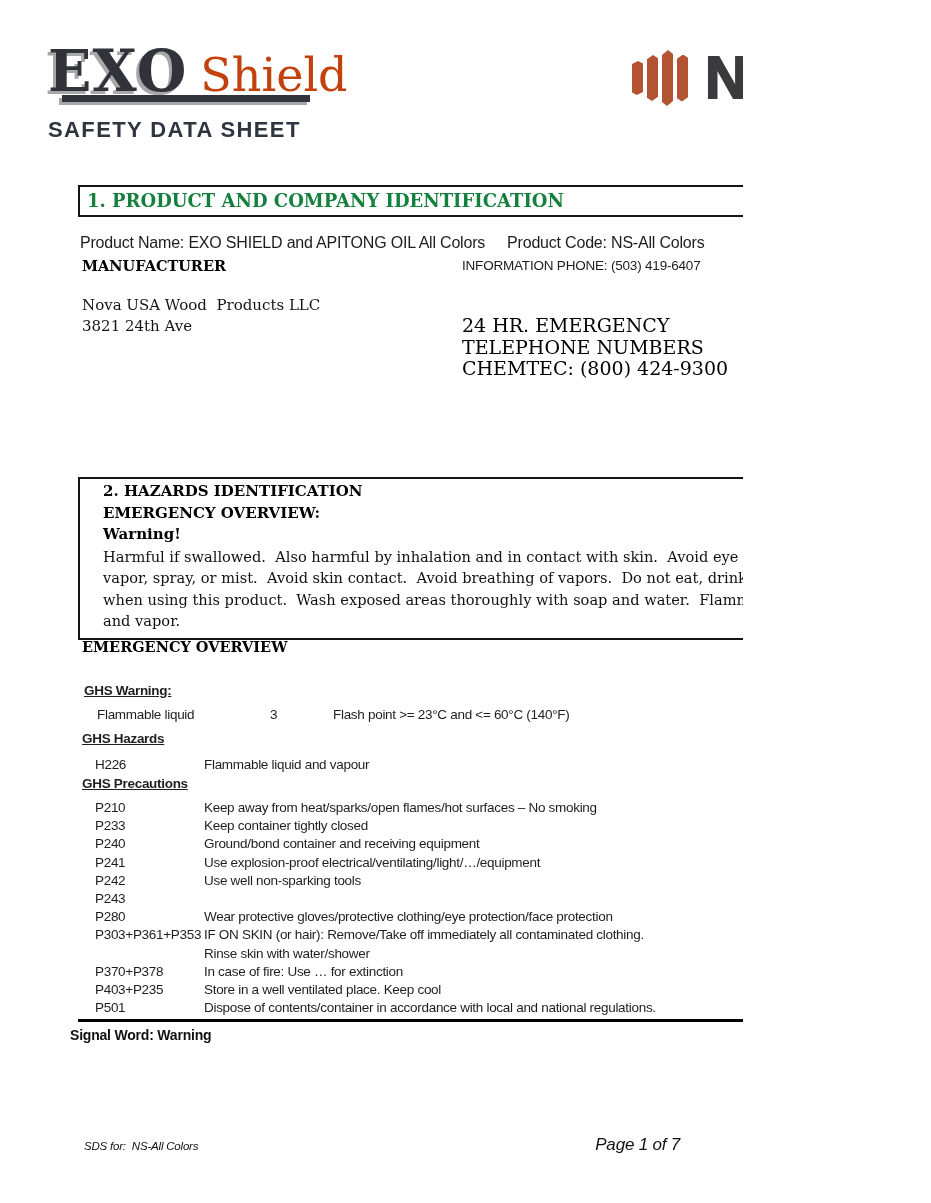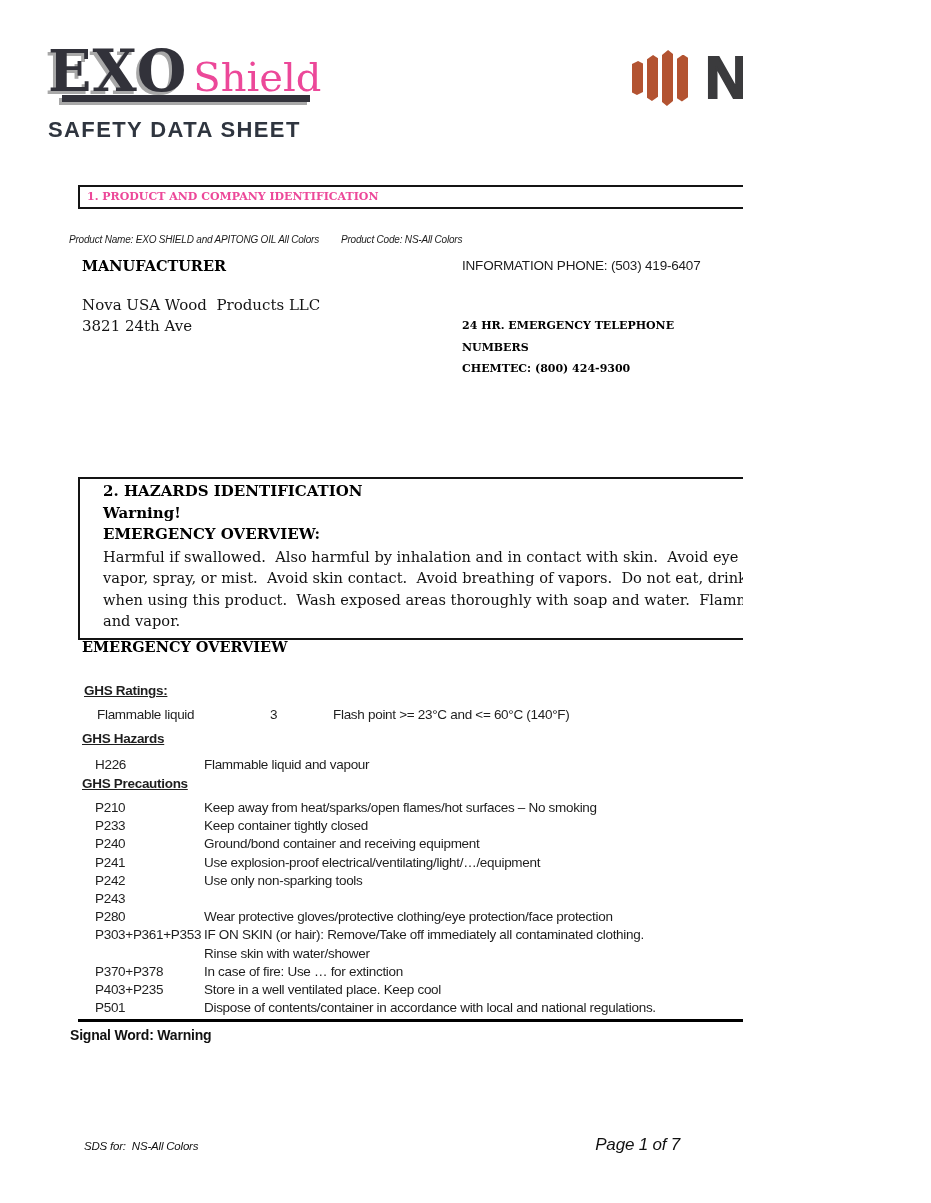--- a/index.html
+++ b/index.html
@@ -11,22 +11,22 @@
 
   
   .exo-logo { position:absolute; left:48px; top:42px; }
   .exo-row { position:relative; display:flex; align-items:baseline; height:62px; }
   .exo-word {
     font-family:"DejaVu Serif", serif; font-weight:900; font-size:57px; line-height:58px;
     color:var(--logo-dark); letter-spacing:1px; text-shadow:-3px 3px 0 #a8a8a8;
     position:relative; z-index:2;
   }
   .shield-word {
-    font-family:"DejaVu Serif", serif; font-weight:500; font-size:40px; line-height:50px;
-    color:#ec4899; margin-left:6px; position:relative; z-index:2;
+    font-family:"DejaVu Serif", serif; font-weight:500; font-size:46px; line-height:50px;
+    color:#c2410c; margin-left:13px; position:relative; z-index:2;
   }
   .exo-underline {
     position:absolute; left:14px; bottom:2px; width:248px; height:7px;
     background:var(--logo-dark); box-shadow:-3px 3px 0 #a8a8a8; z-index:1;
   }
   .sds-title {
     margin-top:13px; font-weight:bold; font-size:22px; letter-spacing:1.4px; color:#2f353f;
   }
 
   
@@ -38,29 +38,29 @@
   }
   .nb1 { height:34px; } .nb2 { height:46px; } .nb3 { height:56px; } .nb4 { height:47px; }
   .nova-word {
     font-weight:bold; font-size:59px; line-height:56px; color:#3b3b3d;
     letter-spacing:-3px; -webkit-text-stroke:2px #3b3b3d;
   }
 
   
   .sec-box { position:absolute; left:78px; width:790px; border:2px solid #141414; background:#fff; }
   .sec1 { top:185px; padding:3px 7px 4px; }
-  .sec-title { font-family:"DejaVu Serif", serif; font-weight:bold; font-size:11px; color:#ec4899; }
-
-  .product-line { position:absolute; left:69px; top:234px; font-size:10px; letter-spacing:-0.2px;font-style:italic; }
+  .sec-title { font-family:"DejaVu Serif", serif; font-weight:bold; font-size:18px; color:#15803d; }
+
+  .product-line { position:absolute; left:80px; top:234px; font-size:16px; letter-spacing:-0.2px; }
   .product-line .gap { display:inline-block; width:22px; }
 
   .manufacturer-label { position:absolute; left:82px; top:257px; font-family:"DejaVu Serif", serif; font-weight:bold; font-size:14.5px; color:#000; }
   .info-phone { position:absolute; left:462px; top:258px; font-size:13.5px; letter-spacing:-0.2px; }
   .address { position:absolute; left:82px; top:295px; font-family:"DejaVu Serif", serif; font-size:15px; line-height:20.7px; color:#141414; white-space:pre; }
-  .emergency-block { position:absolute; left:462px; top:315px; font-family:"DejaVu Serif", serif; font-weight:bold; font-size:11px; line-height:21.5px; color:#000; }
+  .emergency-block { position:absolute; left:462px; top:315px; font-family:"DejaVu Serif", serif; font-weight:normal; font-size:19px; line-height:21.5px; color:#000; }
 
   .sec2 { top:477px; padding:2px 23px 6px; font-family:"DejaVu Serif", serif; }
   .sec2 .b-line { font-weight:bold; font-size:15px; line-height:21.5px; color:#000; }
   .sec2 .para { font-size:14.6px; line-height:21.5px; color:#111; white-space:pre-wrap; }
 
   .eo-heading { position:absolute; left:82px; top:638px; font-family:"DejaVu Serif", serif; font-weight:bold; font-size:14.5px; color:#000; }
 
   
   .ghs { font-size:13.5px; letter-spacing:-0.3px; color:#1e1e1e; }
   .ghs-label { position:absolute; left:82px; font-weight:bold; text-decoration:underline; }
@@ -122,29 +122,29 @@
 
   <div class="address"><div>Nova USA Wood  Products LLC</div><div>3821 24th Ave</div></div>
 
   <div class="emergency-block">
     <div>24 HR. EMERGENCY TELEPHONE NUMBERS</div>
     <div>CHEMTEC: (800) 424-9300</div>
   </div>
 
   <div class="sec-box sec2">
     <div class="b-line">2. HAZARDS IDENTIFICATION</div>
+    <div class="b-line">EMERGENCY OVERVIEW:</div>
     <div class="b-line">Warning!</div>
-    <div class="b-line">EMERGENCY OVERVIEW:</div>
     <div class="para">Harmful if swallowed.  Also harmful by inhalation and in contact with skin.  Avoid eye contact with vapor, spray, or mist.  Avoid skin contact.  Avoid breathing of vapors.  Do not eat, drink, or smoke when using this product.  Wash exposed areas thoroughly with soap and water.  Flammable liquid and vapor.</div>
   </div>
 
   <div class="eo-heading">EMERGENCY OVERVIEW</div>
 
   <div class="ghs">
-    <div class="ghs-label lab-ratings">GHS Ratings:</div>
+    <div class="ghs-label lab-ratings">GHS Warning:</div>
     <div class="rating-row">
       <span class="r-name">Flammable liquid</span>
       <span class="r-val">3</span>
       <span class="r-detail">Flash point &gt;= 23°C and &lt;= 60°C (140°F)</span>
     </div>
 
     <div class="ghs-label lab-hazards">GHS Hazards</div>
     <div class="hazard-row">
       <span class="hcode">H226</span>
       <span>Flammable liquid and vapour</span>
@@ -163,21 +163,21 @@
       <div class="prow">
           <span class="pcode">P240</span>
           <span class="ptext">Ground/bond container and receiving equipment</span>
         </div>
       <div class="prow">
           <span class="pcode">P241</span>
           <span class="ptext">Use explosion-proof electrical/ventilating/light/…/equipment</span>
         </div>
       <div class="prow">
           <span class="pcode">P242</span>
-          <span class="ptext">Use only non-sparking tools</span>
+          <span class="ptext">Use well non-sparking tools</span>
         </div>
       <div class="prow">
           <span class="pcode">P243</span>
         </div>
       <div class="prow">
           <span class="pcode">P280</span>
           <span class="ptext">Wear protective gloves/protective clothing/eye protection/face protection</span>
         </div>
       <div class="prow">
           <span class="pcode">P303+P361+P353</span>

